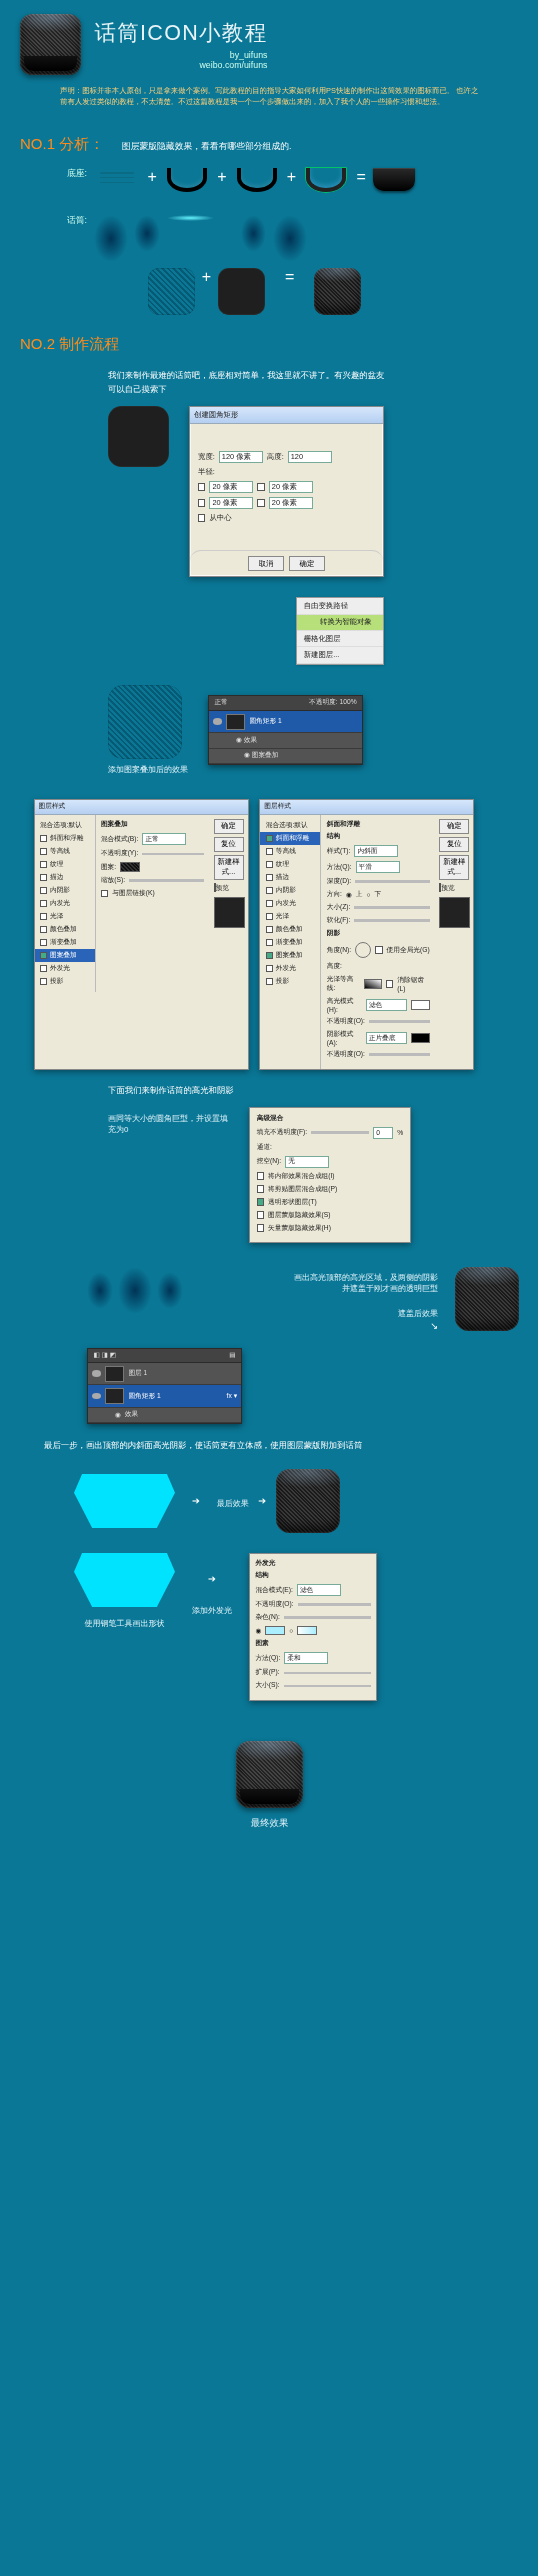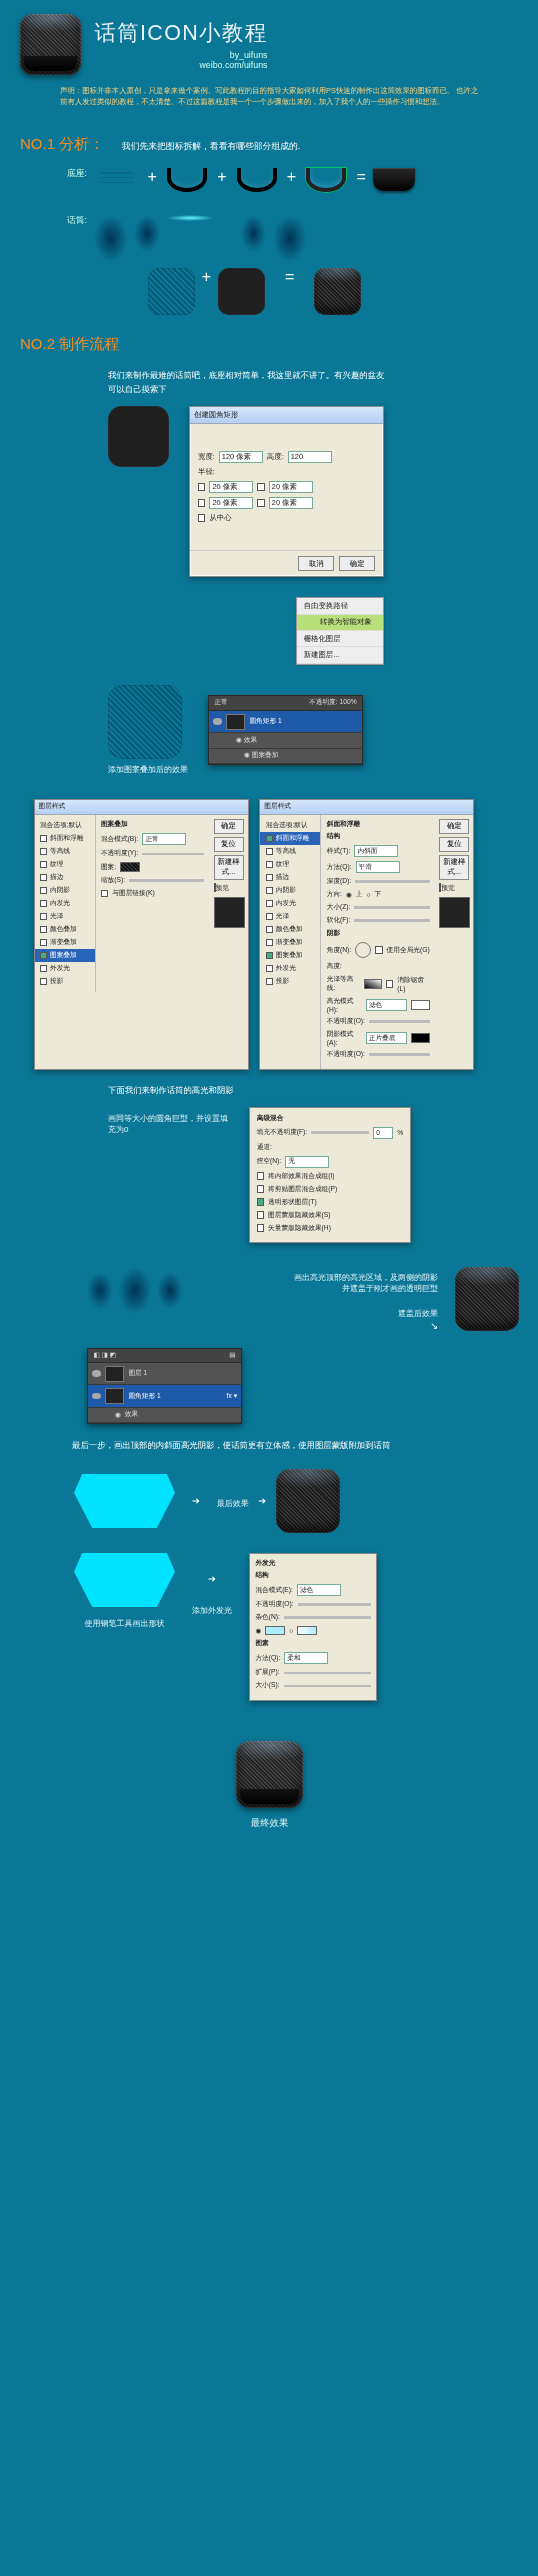--- a/index.html
+++ b/index.html
@@ -72,21 +72,21 @@
   .win-dialog{
     width:195px;background:#ece9d8;border:0.7px solid #888;font-size:7.4px;color:#222;
     box-shadow:0 0 0 0.7px #fff inset,0 2.7px 6.7px rgba(0,0,0,.4);position:relative;
   }
   .win-title{background:linear-gradient(#d6e7fb,#b5cff1);padding:2.7px 4px;border-bottom:0.7px solid #9ab;}
   .win-body{padding:23px 8px;}
   .win-row{display:flex;align-items:center;gap:4px;margin:4px 0;}
   .win-input{width:44px;height:12px;border:0.7px solid #7a9;background:#fff;padding:0 2px;display:inline-flex;align-items:center;}
   .win-check{width:7.4px;height:7.4px;border:0.7px solid #555;background:#fff;}
   .win-btn{border:0.7px solid #888;background:#eee;padding:1.3px 9.4px;font-size:7.4px;}
-  .win-btns{display:flex;gap:5.4px;justify-content:flex-end;padding:5.4px 8px;border-top:0.7px solid #ccc;}
+  .win-btns{display:flex;gap:5.4px;justify-content:center;padding:5.4px 8px;border-top:0.7px solid #ccc;border-radius:11px;}
 
   .ctx-menu{width:88px;background:#eee;border:0.7px solid #999;font-size:7.4px;color:#222;box-shadow:1.3px 1.3px 2.7px rgba(0,0,0,.3);}
   .ctx-item{padding:2.7px 6.7px;border-bottom:0.7px solid #ddd;}
   .ctx-item.hi{background:#b7e07a;padding-left:23px;}
 
   .step-flex{display:flex;align-items:flex-start;gap:20px;margin-left:88px;}
   .caption{font-size:8px;margin-top:5.4px;color:#e0f3f9;}
 
   
   .ps-panel{width:155px;background:#535353;border:0.7px solid #2b2b2b;font-size:6.7px;color:#ddd;box-shadow:0 2.7px 6.7px rgba(0,0,0,.5);}
@@ -136,21 +136,21 @@
         <span>weibo.com/uifuns</span>
       </div>
     </div>
   </div>
 
   <div class="disclaimer">声明：图标并非本人原创，只是拿来做个案例。写此教程的目的指导大家如何利用PS快速的制作出这简效果的图标而已。
 也许之前有人发过类似的教程，不太清楚。不过这篇教程是我一个一个步骤做出来的，加入了我个人的一些操作习惯和想法。</div>
 
   <div class="section-h">
     <span>NO.1  分析：</span>
-    <span style="color:#fff;font-size:8.8px;margin-left:13.5px">我们先来把图标拆解，看看有哪些部分组成的.</span>
+    <span style="color:#fff;font-size:8.8px;margin-left:13.5px">图层蒙版隐藏效果，看看有哪些部分组成的.</span>
   </div>
 
   <div class="decomp-row">
     <div class="label-col">底座:</div>
     <div class="base-slot">
       <div class="stripe s1"></div>
         <div class="stripe s2"></div>
         <div class="stripe s3"></div>
     </div>
     <div class="plus">+</div>
@@ -558,21 +558,21 @@
       <div class="ps-row sel">
         <div class="ps-eye"></div>
         <div class="ps-thumb"></div>
         <span>圆角矩形 1</span>
         <span style="margin-left:auto">fx ▾</span>
       </div>
       <div class="ps-row" style="padding-left:27px">◉ <span>效果</span></div>
     </div>
   </div>
 
-  <div class="step-text" style="margin-left:52px;max-width:404px">最后一步，画出顶部的内斜面高光阴影，使话筒更有立体感，使用图层蒙版附加到话筒</div>
+  <div class="step-text" style="margin-left:24px;max-width:404px">最后一步，画出顶部的内斜面高光阴影，使话筒更有立体感，使用图层蒙版附加到话筒</div>
 
   <div style="display:flex;align-items:center;gap:17px;margin:17px 0 0 54px">
     <div style="text-align:center">
       <div class="glow-shape"></div>
     </div>
     <div class="arrow">➔</div>
 
     <div style="display:flex;align-items:center;gap:9.4px">
        <div class="caption">最后效果</div>
        <div class="arrow">➔</div>

